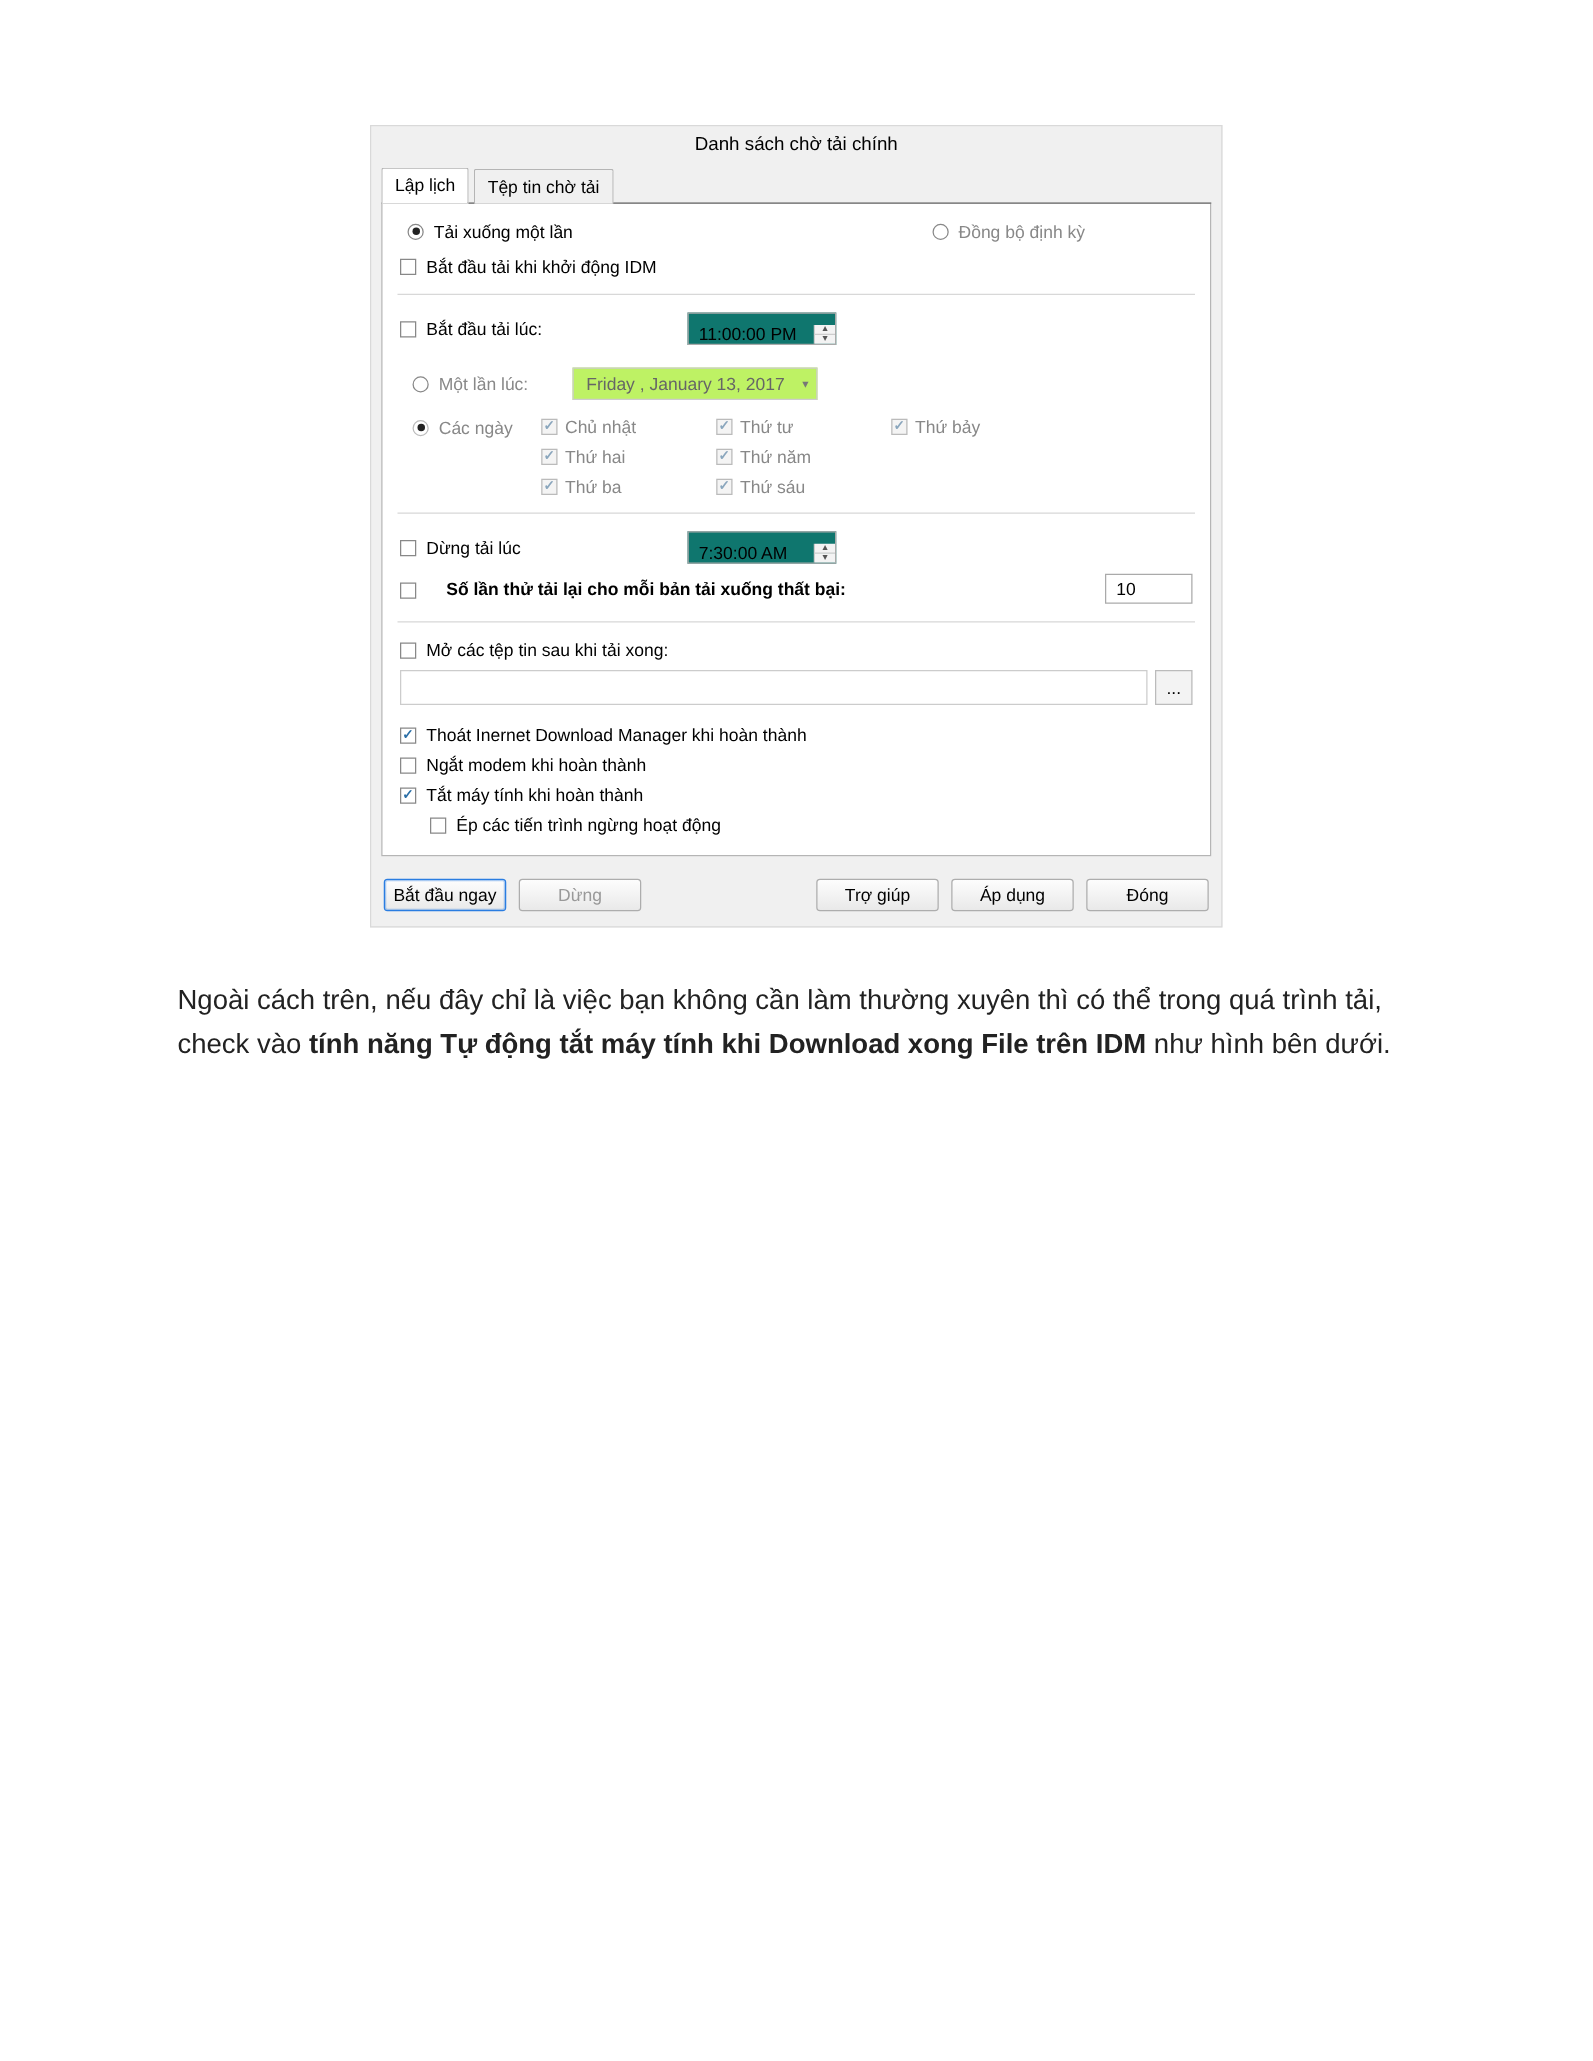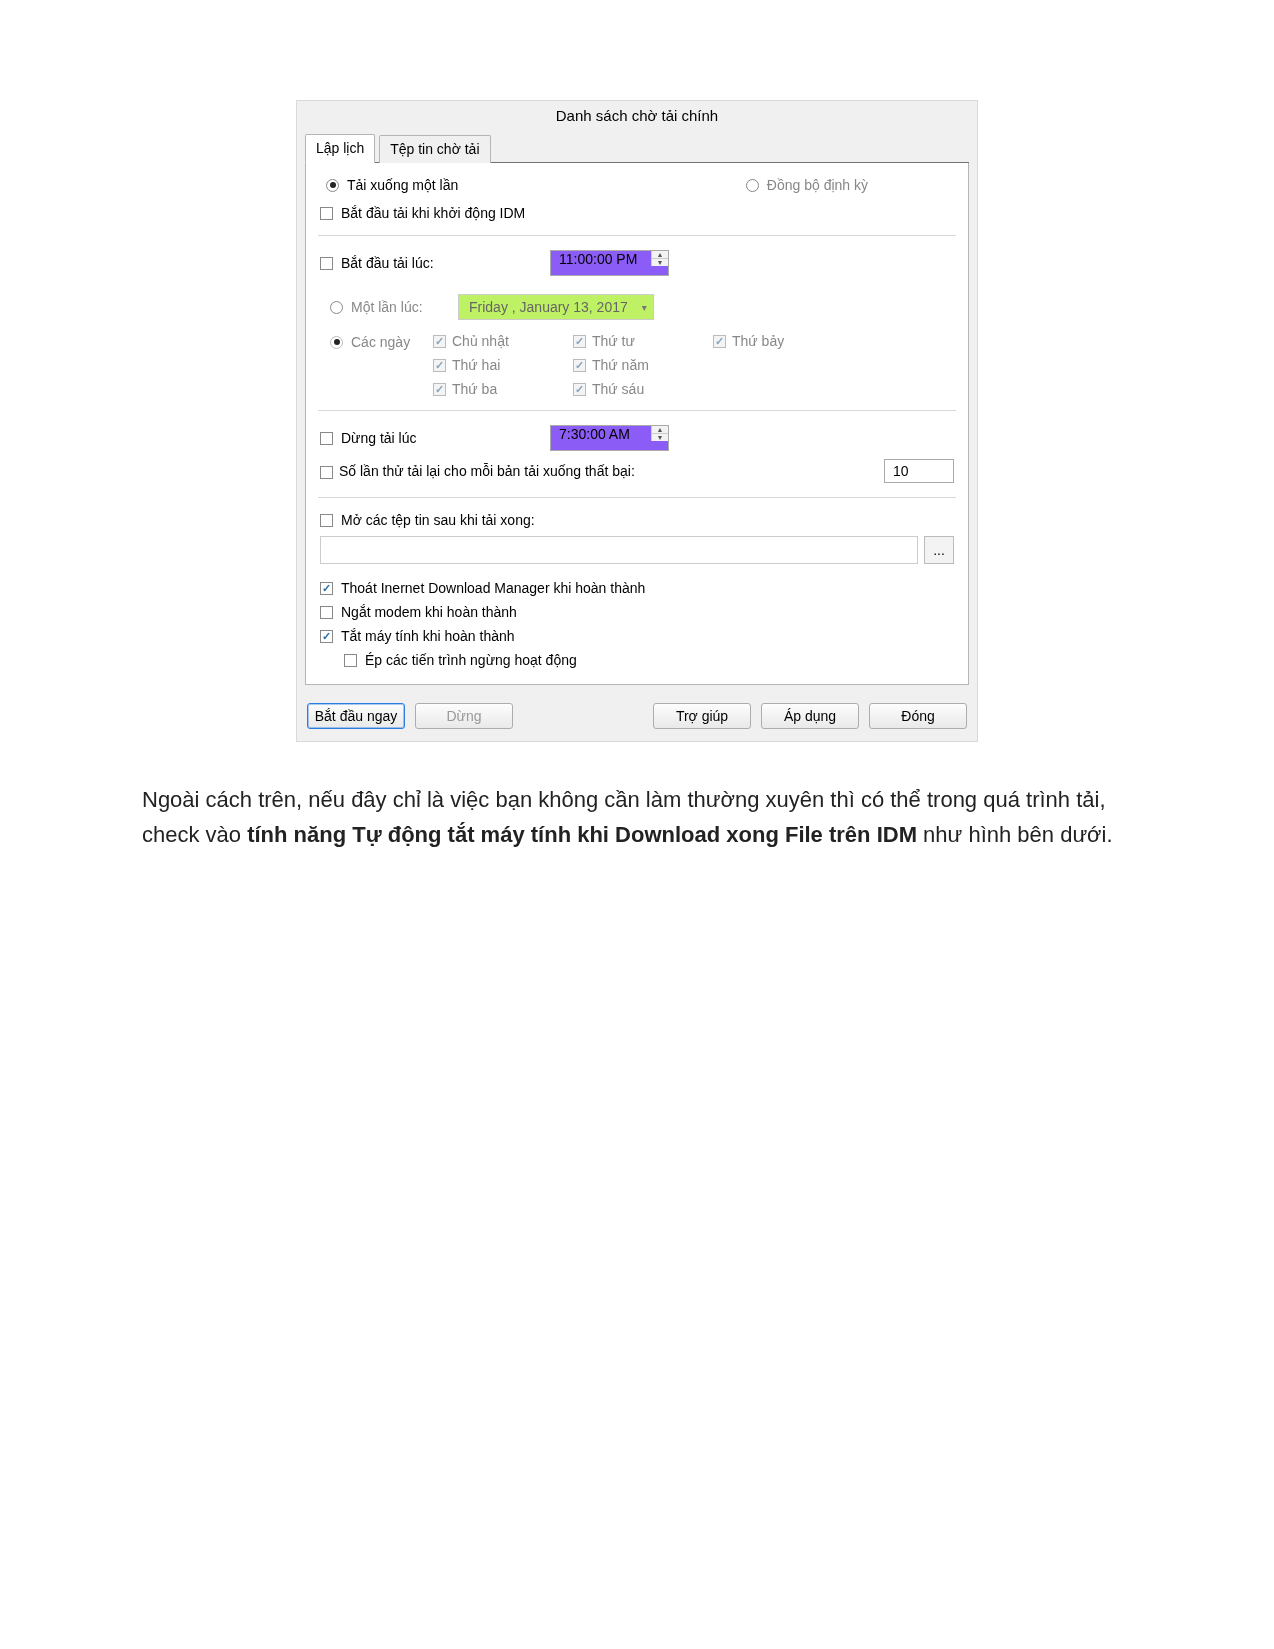--- a/index.html
+++ b/index.html
@@ -103,24 +103,24 @@
     background: #f4f4f4;
   }
   .checkbox.disabled.checked::after {
     color: #8aa6bd;
   }
   .muted {
     color: #888;
   }
   .spinner {
     display: inline-flex;
-    align-items: flex-start;
+    align-items: flex-end;
     border: 1px solid #aaa;
     height: 24px;
-    background: #8b5cf6;
+    background: #0f766e;
   }
   .spinner .value {
     padding: 0 8px;
     display: flex;
     align-items: center;
     min-width: 84px;
     font-size: 14px;
   }
   .spinner .btns {
     display: flex;
@@ -359,21 +359,21 @@
         <span class="spinner">
           <span class="value">7:30:00 AM</span>
           <span class="btns">
             <span class="b">▲</span>
             <span class="b">▼</span>
           </span>
         </span>
       </div>
 
       <div class="row" style="gap:20px;">
-        <span style="display:inline-flex; align-items:flex-end; gap:6px;">
+        <span style="display:inline-flex; align-items:flex-end; gap:24px;font-weight:bold;">
           <span class="checkbox"></span>
           <span>Số lần thử tải lại cho mỗi bản tải xuống thất bại:</span>
         </span>
         <span style="flex:1;"></span>
         <span class="textbox" style="width:70px;">10</span>
       </div>
 
       <div class="hr"></div>
 
       <div class="row">

